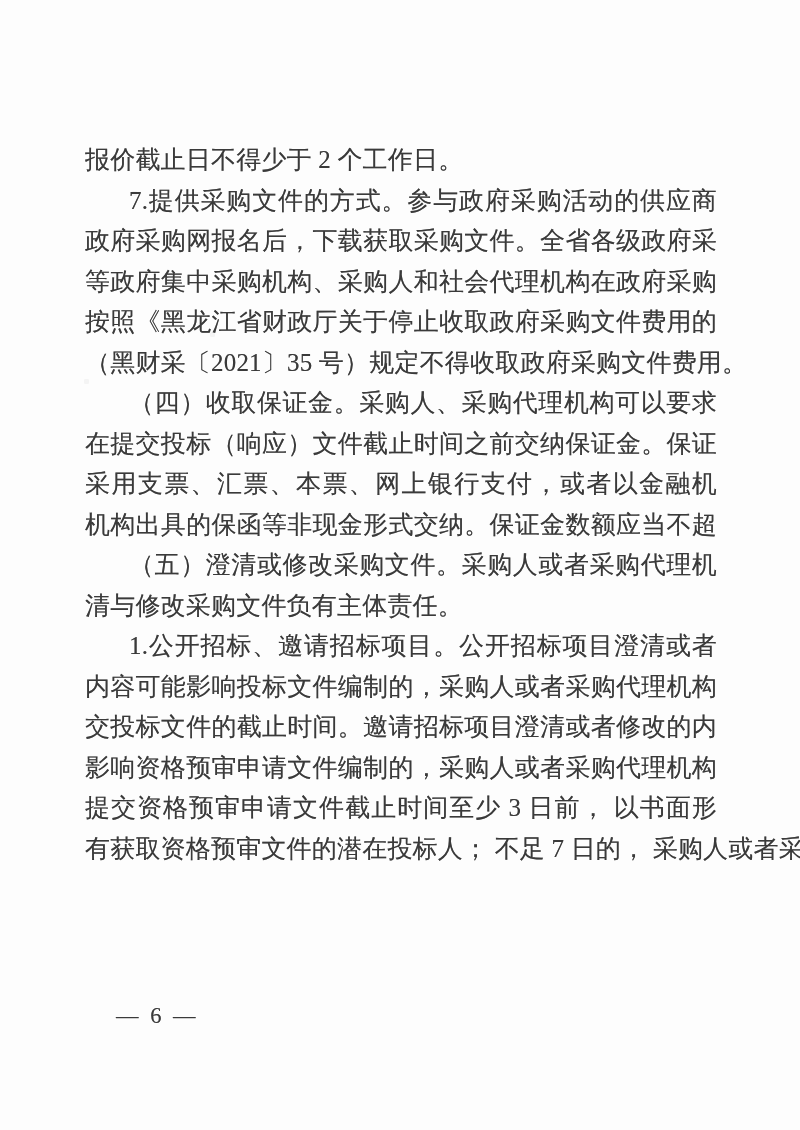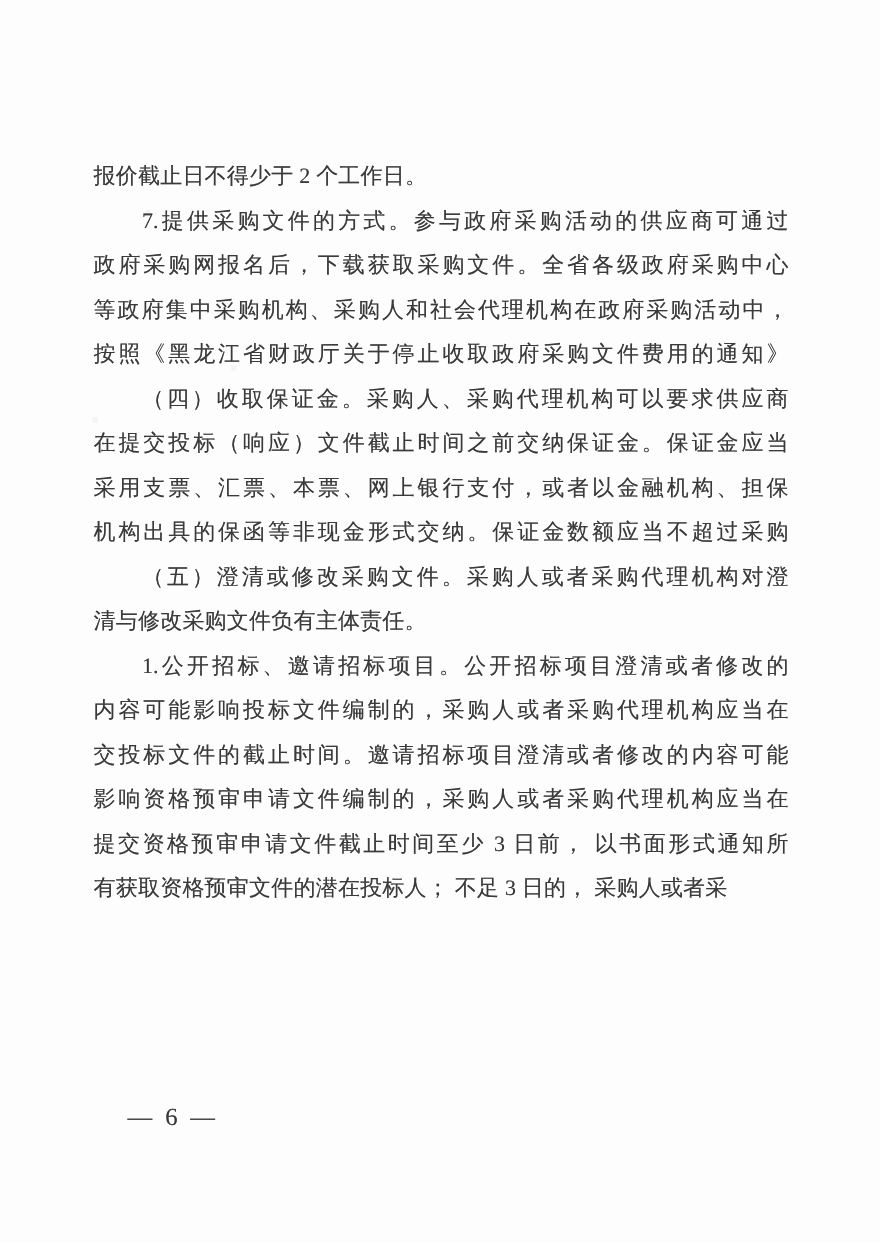--- a/index.html
+++ b/index.html
@@ -23,21 +23,21 @@
   .speck{
     position:absolute;width:5px;height:5px;background:#f4f4f4;border-radius:1px;
   }
   .content{
     position:absolute;
     left:85px;top:140px;width:632px;
   }
   .line{
     height:40.5px;
     line-height:40.5px;
-    font-size:20px;
+    font-size:25px;
     color:var(--ink);
     white-space:nowrap;
     text-shadow:0 0 0.6px rgba(70,70,70,0.55);
     letter-spacing:0.2px;
   }
   
   .line.j{
     white-space:normal;
     text-align:justify;
     text-align-last:justify;
@@ -64,28 +64,29 @@
   <div class="speck" style="left:132px;top:191px;"></div>
   <div class="speck" style="left:210px;top:332px;"></div>
   <div class="speck" style="left:84px;top:379px;"></div>
 
   <div class="content">
       <div class="line">报价截止日不得少于 2 个工作日。</div>
       <div class="line ind j">7.提供采购文件的方式。参与政府采购活动的供应商可通过</div>
       <div class="line j">政府采购网报名后，下载获取采购文件。全省各级政府采购中心</div>
       <div class="line j">等政府集中采购机构、采购人和社会代理机构在政府采购活动中，</div>
       <div class="line j">按照《黑龙江省财政厅关于停止收取政府采购文件费用的通知》</div>
+      <div class="line">（黑财采〔2021〕35 号）规定不得收取政府采购文件费用。</div>
       <div class="line ind j">（四）收取保证金。采购人、采购代理机构可以要求供应商</div>
       <div class="line j">在提交投标（响应）文件截止时间之前交纳保证金。保证金应当</div>
       <div class="line j">采用支票、汇票、本票、网上银行支付，或者以金融机构、担保</div>
       <div class="line j">机构出具的保函等非现金形式交纳。保证金数额应当不超过采购</div>
       <div class="line ind j">（五）澄清或修改采购文件。采购人或者采购代理机构对澄</div>
       <div class="line">清与修改采购文件负有主体责任。</div>
       <div class="line ind j">1.公开招标、邀请招标项目。公开招标项目澄清或者修改的</div>
       <div class="line j">内容可能影响投标文件编制的，采购人或者采购代理机构应当在</div>
       <div class="line j">交投标文件的截止时间。邀请招标项目澄清或者修改的内容可能</div>
       <div class="line j">影响资格预审申请文件编制的，采购人或者采购代理机构应当在</div>
       <div class="line j">提交资格预审申请文件截止时间至少 3 日前， 以书面形式通知所</div>
-      <div class="line">有获取资格预审文件的潜在投标人； 不足 3 日的， 采购人或者采</div>
+      <div class="line">有获取资格预审文件的潜在投标人； 不足 7 日的， 采购人或者采</div>
     </div>
 
   <div class="footer">— 6 —</div>
 </div>
 
 </body></html>

